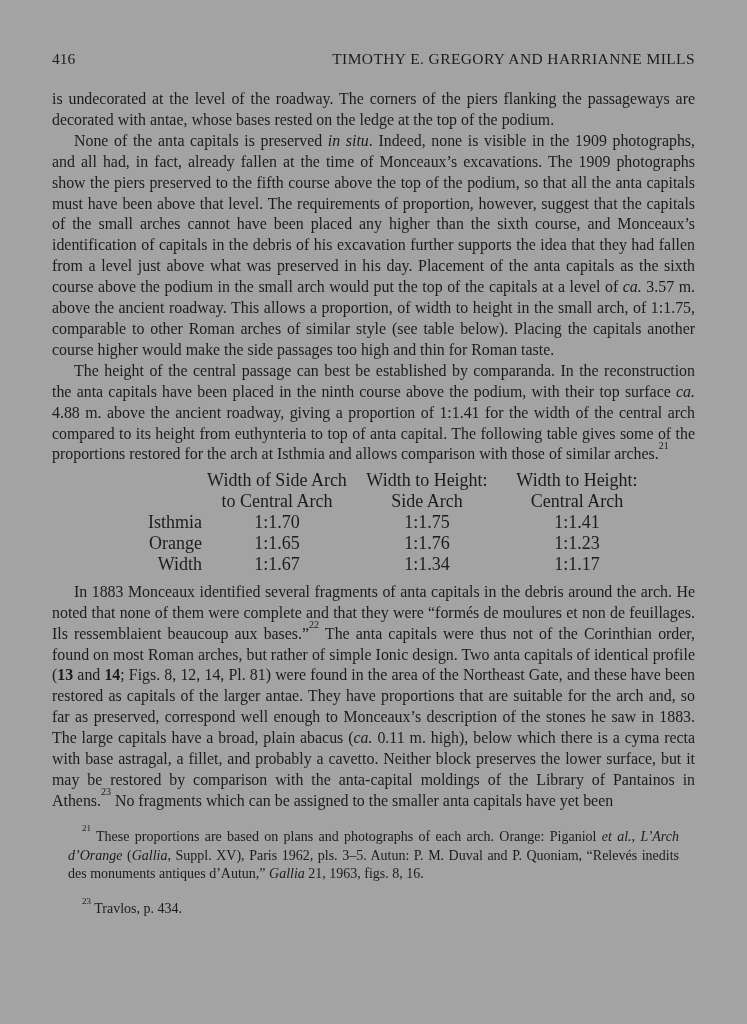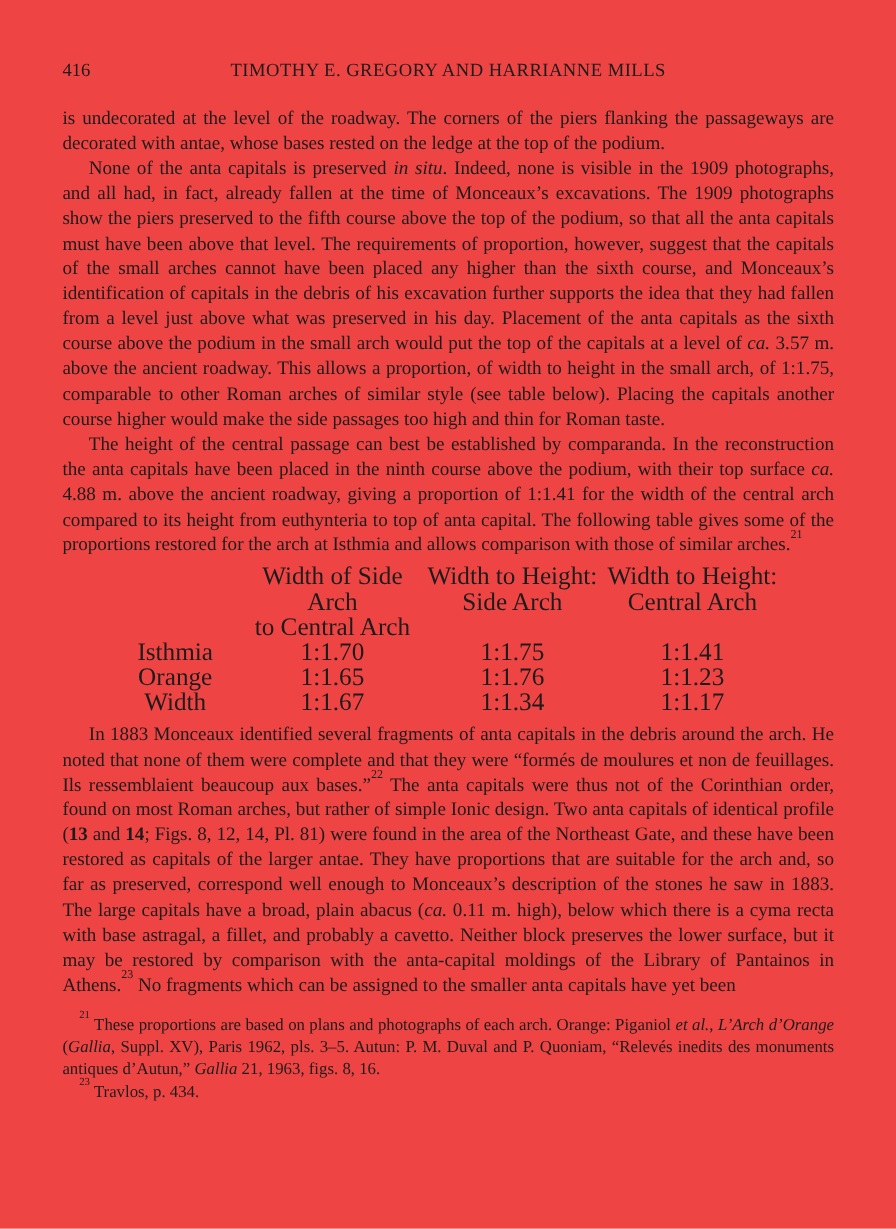--- a/index.html
+++ b/index.html
@@ -5,41 +5,41 @@
   html, body {
     margin: 0;
     padding: 0;
     background: #fdfdfb;
   }
   .page {
     position: relative;
     width: 747px;
     height: 1024px;
     box-sizing: border-box;
-    background: #ef4444;
+    background: #a3a3a3;
     color: #1c1c1c;
     font-family: "Liberation Serif", "DejaVu Serif", serif;
     padding: 50px 52px 0 52px;
     overflow: hidden;
   }
   .running-header {
     position: relative;
     height: 18px;
     margin-bottom: 21px;
     font-size: 15.5px;
     line-height: 18px;
   }
   .pagenum {
     position: absolute;
     left: 0;
     top: 0;
   }
   .running-title {
     display: block;
-    text-align: center;
+    text-align: right;
     letter-spacing: 0.4px;
     white-space: nowrap;
   }
   #body {
     font-size: 15.9px;
     line-height: 20.9px;
     text-align: justify;
   }
   p.para { margin: 0; }
   p.para.indent { text-indent: 22px; }
@@ -47,41 +47,41 @@
   .bd { font-weight: bold; }
   sup.fnref {
     font-size: 10px;
     line-height: 0;
     position: relative;
     top: -4.5px;
   }
   table.props {
     border-collapse: collapse;
     margin: 5px 0 7px 38px;
-    font-size: 21px;
+    font-size: 18px;
     line-height: 20.9px;
     text-align: center;
   }
   table.props th, table.props td {
     padding: 0;
     font-weight: normal;
     vertical-align: top;
   }
   table.props .col-label {
     width: 112px;
-    text-align: center;
+    text-align: right;
   }
   table.props .col-val { width: 150px; }
   #footnotes {
     margin-top: 13px;
     font-size: 14px;
     line-height: 18.8px;
     text-align: justify;
   }
-  p.footnote { margin: 0; text-indent: 14px; }
+  p.footnote { margin: 16px; text-indent: 14px; }
   sup.fnmark {
     font-size: 9px;
     line-height: 0;
     position: relative;
     top: -4px;
   }
 </style>
 </head>
 <body>
 

